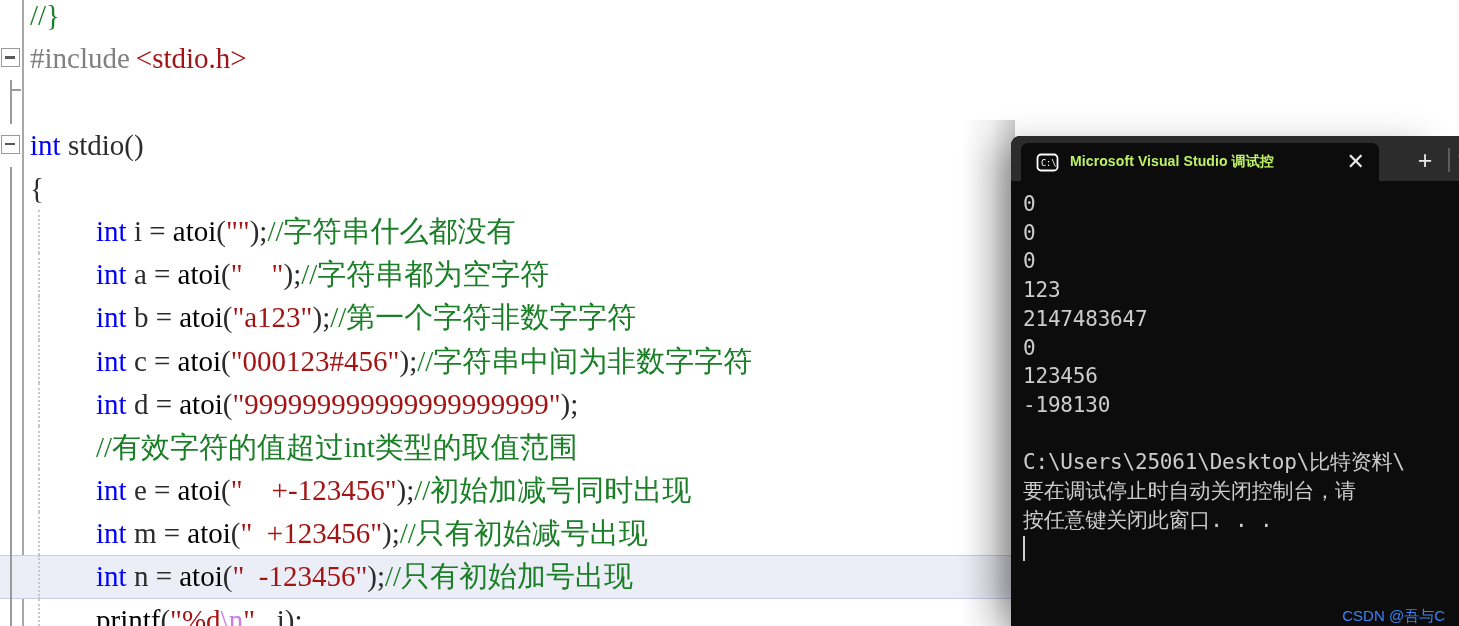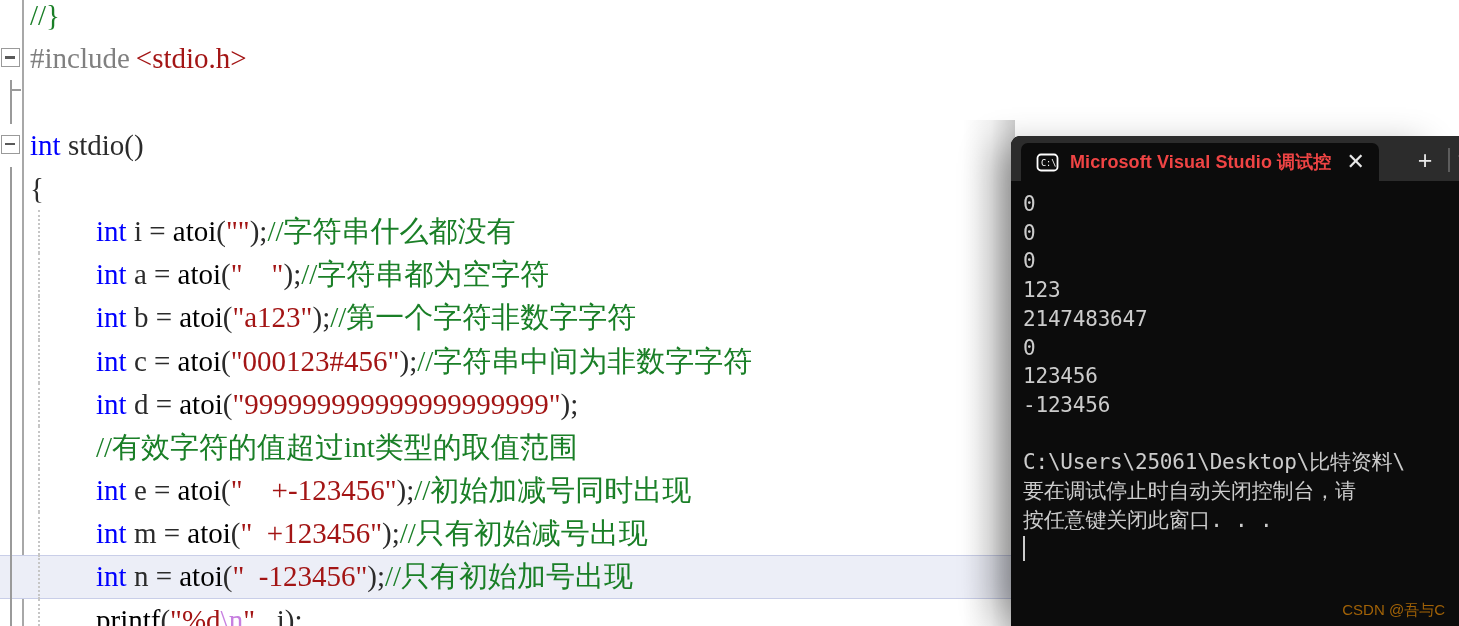--- a/index.html
+++ b/index.html
@@ -148,23 +148,23 @@
     box-sizing: border-box;
     overflow: hidden;
   }
   .tab-icon {
     width: 25px; height: 25px;
     flex: 0 0 25px;
     margin-right: 10px;
     position: relative;
   }
   .tab-title {
-    color: #ef4444;
-    font-family: "Liberation Sans", sans-serif;
-    font-size: 18px;
+    color: #bef264;
+    font-family: "Liberation Sans", sans-serif;
+    font-size: 14px;
     font-weight: bold;
     white-space: nowrap;
     overflow: hidden;
     letter-spacing: 0.1px;
     flex: 1 1 auto;
     margin-right: 4px;
   }
   .tab-close {
     color: #e8e8e8;
     font-family: "Liberation Sans", sans-serif;
@@ -222,22 +222,22 @@
   }
   .term-caret {
     width: 2px;
     height: 25px;
     background: #cccccc;
     margin-top: 2px;
   }
   .watermark {
     position: absolute;
     right: 14px;
-    bottom: 6px;
-    color: #a16207;
+    bottom: 0;
+    color: #3b82f6;
     font-family: "Liberation Sans", sans-serif;
     font-size: 15px;
     white-space: nowrap;
   }
 </style>
 </head>
 <body>
 
 <div id="editor">
   <div class="gutter-rail"></div>
@@ -288,21 +288,21 @@
   </div>
 
   <div class="term-body" id="term-body">
       <div class="term-line">0</div>
       <div class="term-line">0</div>
       <div class="term-line">0</div>
       <div class="term-line">123</div>
       <div class="term-line">2147483647</div>
       <div class="term-line">0</div>
       <div class="term-line">123456</div>
-      <div class="term-line">-123456</div>
+      <div class="term-line">-198130</div>
       <div class="term-line">&nbsp;</div>
       <div class="term-line">C:\Users\25061\Desktop\比特资料\</div>
       <div class="term-line">要在调试停止时自动关闭控制台，请</div>
       <div class="term-line">按任意键关闭此窗口. . .</div>
       <div class="term-caret"></div>
     </div>
 
   <div class="watermark">CSDN @吾与C</div>
 </div>
 

